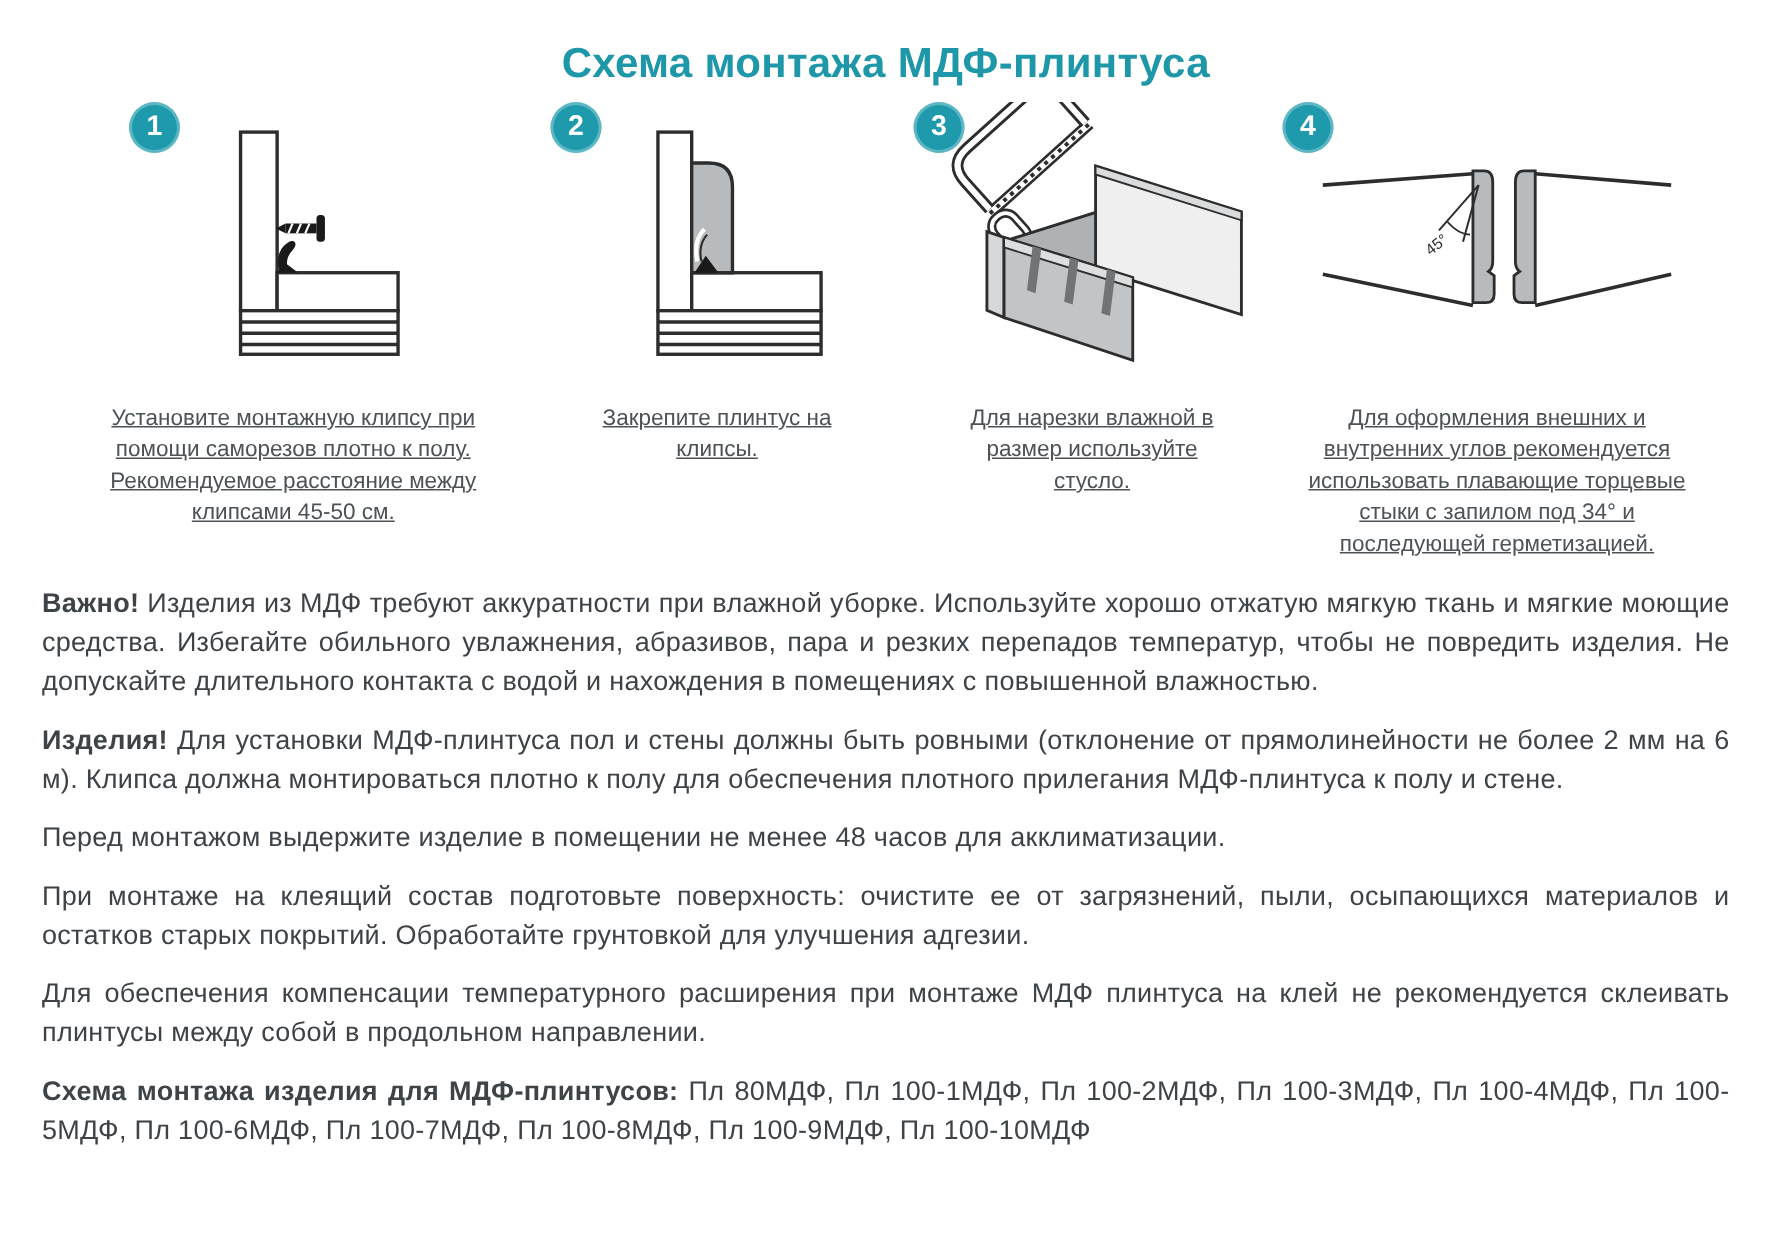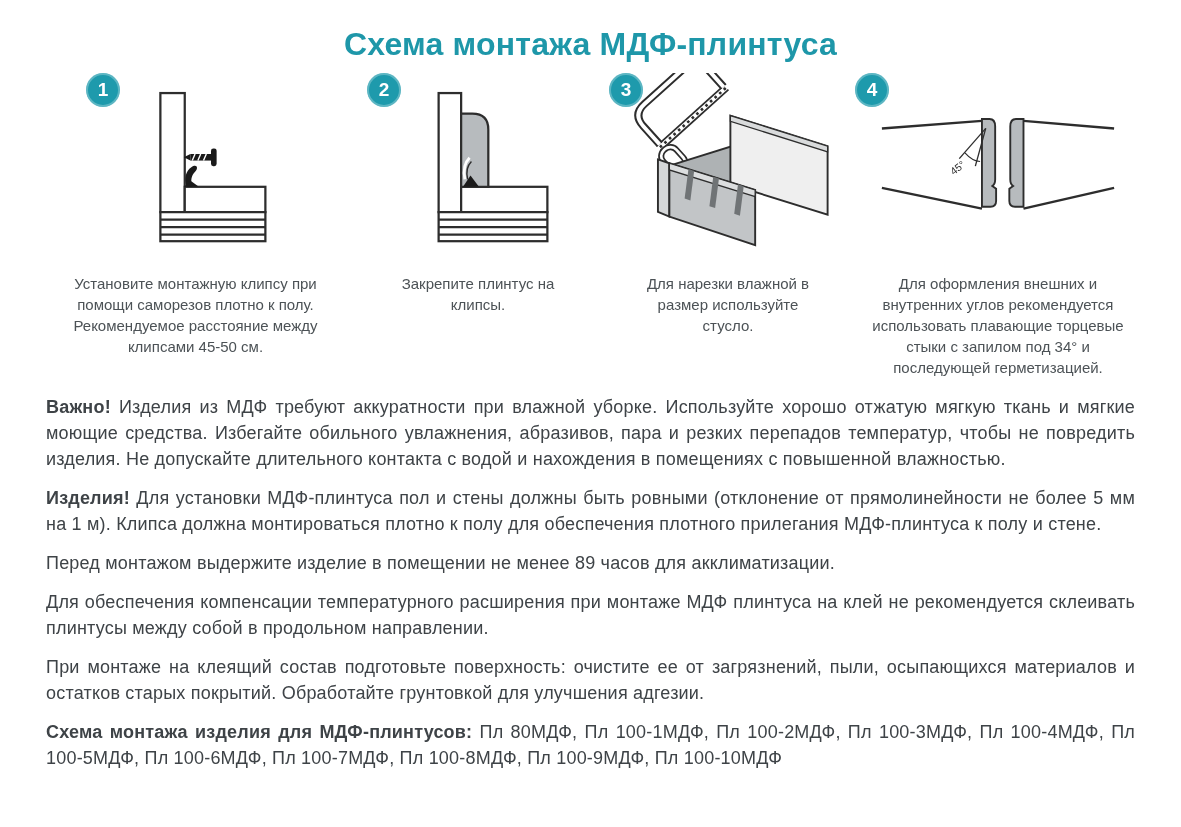--- a/index.html
+++ b/index.html
@@ -4,47 +4,47 @@
 <style>
   html,body{margin:0;padding:0;background:#ffffff;}
   body{
     width:1181px;height:827px;overflow:hidden;
     font-family:"Liberation Sans","DejaVu Sans",sans-serif;
     color:#3e4347;
   }
   .page{position:relative;width:1181px;height:827px;background:#fff;}
   .title{
     margin:26px 0 8px;text-align:center;
-    font-size:32px;font-weight:700;color:#1e97a9;letter-spacing:.2px;
+    font-size:28px;font-weight:700;color:#1e97a9;letter-spacing:.2px;
   }
   .steps{display:flex;padding:0 38px;}
   .step{position:relative;}
   .step-1{width:315px;}
   .step-2{width:250px;}
   .step-3{width:250px;}
   .step-4{width:290px;}
   .badge{
     position:absolute;top:2px;width:34px;height:34px;border-radius:50%;
     background:#1e9aac;color:#fff;font-weight:700;font-size:19px;
     display:flex;align-items:center;justify-content:center;
     box-shadow:inset 0 0 0 2px rgba(255,255,255,.28);
   }
   .step-1 .badge{left:48px;}
   .step-2 .badge{left:14px;}
   .step-3 .badge{left:6px;}
   .step-4 .badge{left:2px;}
   .figure{height:196px;display:flex;align-items:center;justify-content:center;}
   .caption{
-    text-align:center;font-size:15px;line-height:21px;color:#4c5256;margin:6px 0 0;
+    text-align:center;font-size:15px;line-height:21px;color:#4c5256;margin:6px 0 0;text-decoration:underline;
   }
   .step-1 .caption{margin-left:12px;margin-right:12px;}
   .step-2 .caption{margin-left:40px;margin-right:40px;}
   .step-3 .caption{margin-left:38px;margin-right:38px;}
   .step-4 .caption{margin-left:10px;margin-right:10px;}
-  .text-block{padding:0 46px;margin-top:16px;}
+  .text-block{padding:0 28px;margin-top:16px;}
   .para{
     text-align:justify;font-size:18px;line-height:26px;
     letter-spacing:.2px;margin:0 0 13px;color:#3e4347;
   }
   .para .lead{font-weight:700;}
   svg .ln{stroke:#2d2d2d;stroke-width:2.4;fill:#ffffff;}
   svg text{font-family:"Liberation Sans","DejaVu Sans",sans-serif;fill:#2d2d2d;}
 </style>
 </head>
 <body>
@@ -155,20 +155,20 @@
           </g>
         </svg>
       </div>
       <p class="caption">Для оформления внешних и внутренних углов рекомендуется использовать плавающие торцевые стыки с запилом под 34° и последующей герметизацией.</p>
     </div>
 
   </div>
 
   <div class="text-block">
     <p class="para"><span class="lead">Важно!</span> <span>Изделия из МДФ требуют аккуратности при влажной уборке. Используйте хорошо отжатую мягкую ткань и мягкие моющие средства. Избегайте обильного увлажнения, абразивов, пара и резких перепадов температур, чтобы не повредить изделия. Не допускайте длительного контакта с водой и нахождения в помещениях с повышенной влажностью.</span></p>
-    <p class="para"><span class="lead">Изделия!</span> <span>Для установки МДФ-плинтуса пол и стены должны быть ровными (отклонение от прямолинейности не более 5 мм на 1 м). Клипса должна монтироваться плотно к полу для обеспечения плотного прилегания МДФ-плинтуса к полу и стене.</span></p>
-    <p class="para"><span class="lead"></span> <span>Перед монтажом выдержите изделие в помещении не менее 89 часов для акклиматизации.</span></p>
+    <p class="para"><span class="lead">Изделия!</span> <span>Для установки МДФ-плинтуса пол и стены должны быть ровными (отклонение от прямолинейности не более 2 мм на 6 м). Клипса должна монтироваться плотно к полу для обеспечения плотного прилегания МДФ-плинтуса к полу и стене.</span></p>
+    <p class="para"><span class="lead"></span> <span>Перед монтажом выдержите изделие в помещении не менее 48 часов для акклиматизации.</span></p>
+    <p class="para"><span class="lead"></span> <span>При монтаже на клеящий состав подготовьте поверхность: очистите ее от загрязнений, пыли, осыпающихся материалов и остатков старых покрытий. Обработайте грунтовкой для улучшения адгезии.</span></p>
     <p class="para"><span class="lead"></span> <span>Для обеспечения компенсации температурного расширения при монтаже МДФ плинтуса на клей не рекомендуется склеивать плинтусы между собой в продольном направлении.</span></p>
-    <p class="para"><span class="lead"></span> <span>При монтаже на клеящий состав подготовьте поверхность: очистите ее от загрязнений, пыли, осыпающихся материалов и остатков старых покрытий. Обработайте грунтовкой для улучшения адгезии.</span></p>
     <p class="para"><span class="lead">Схема монтажа изделия для МДФ-плинтусов:</span> <span>Пл 80МДФ, Пл 100-1МДФ, Пл 100-2МДФ, Пл 100-3МДФ, Пл 100-4МДФ, Пл 100-5МДФ, Пл 100-6МДФ, Пл 100-7МДФ, Пл 100-8МДФ, Пл 100-9МДФ, Пл 100-10МДФ</span></p>
   </div>
 
 </div>
 
 </body></html>

